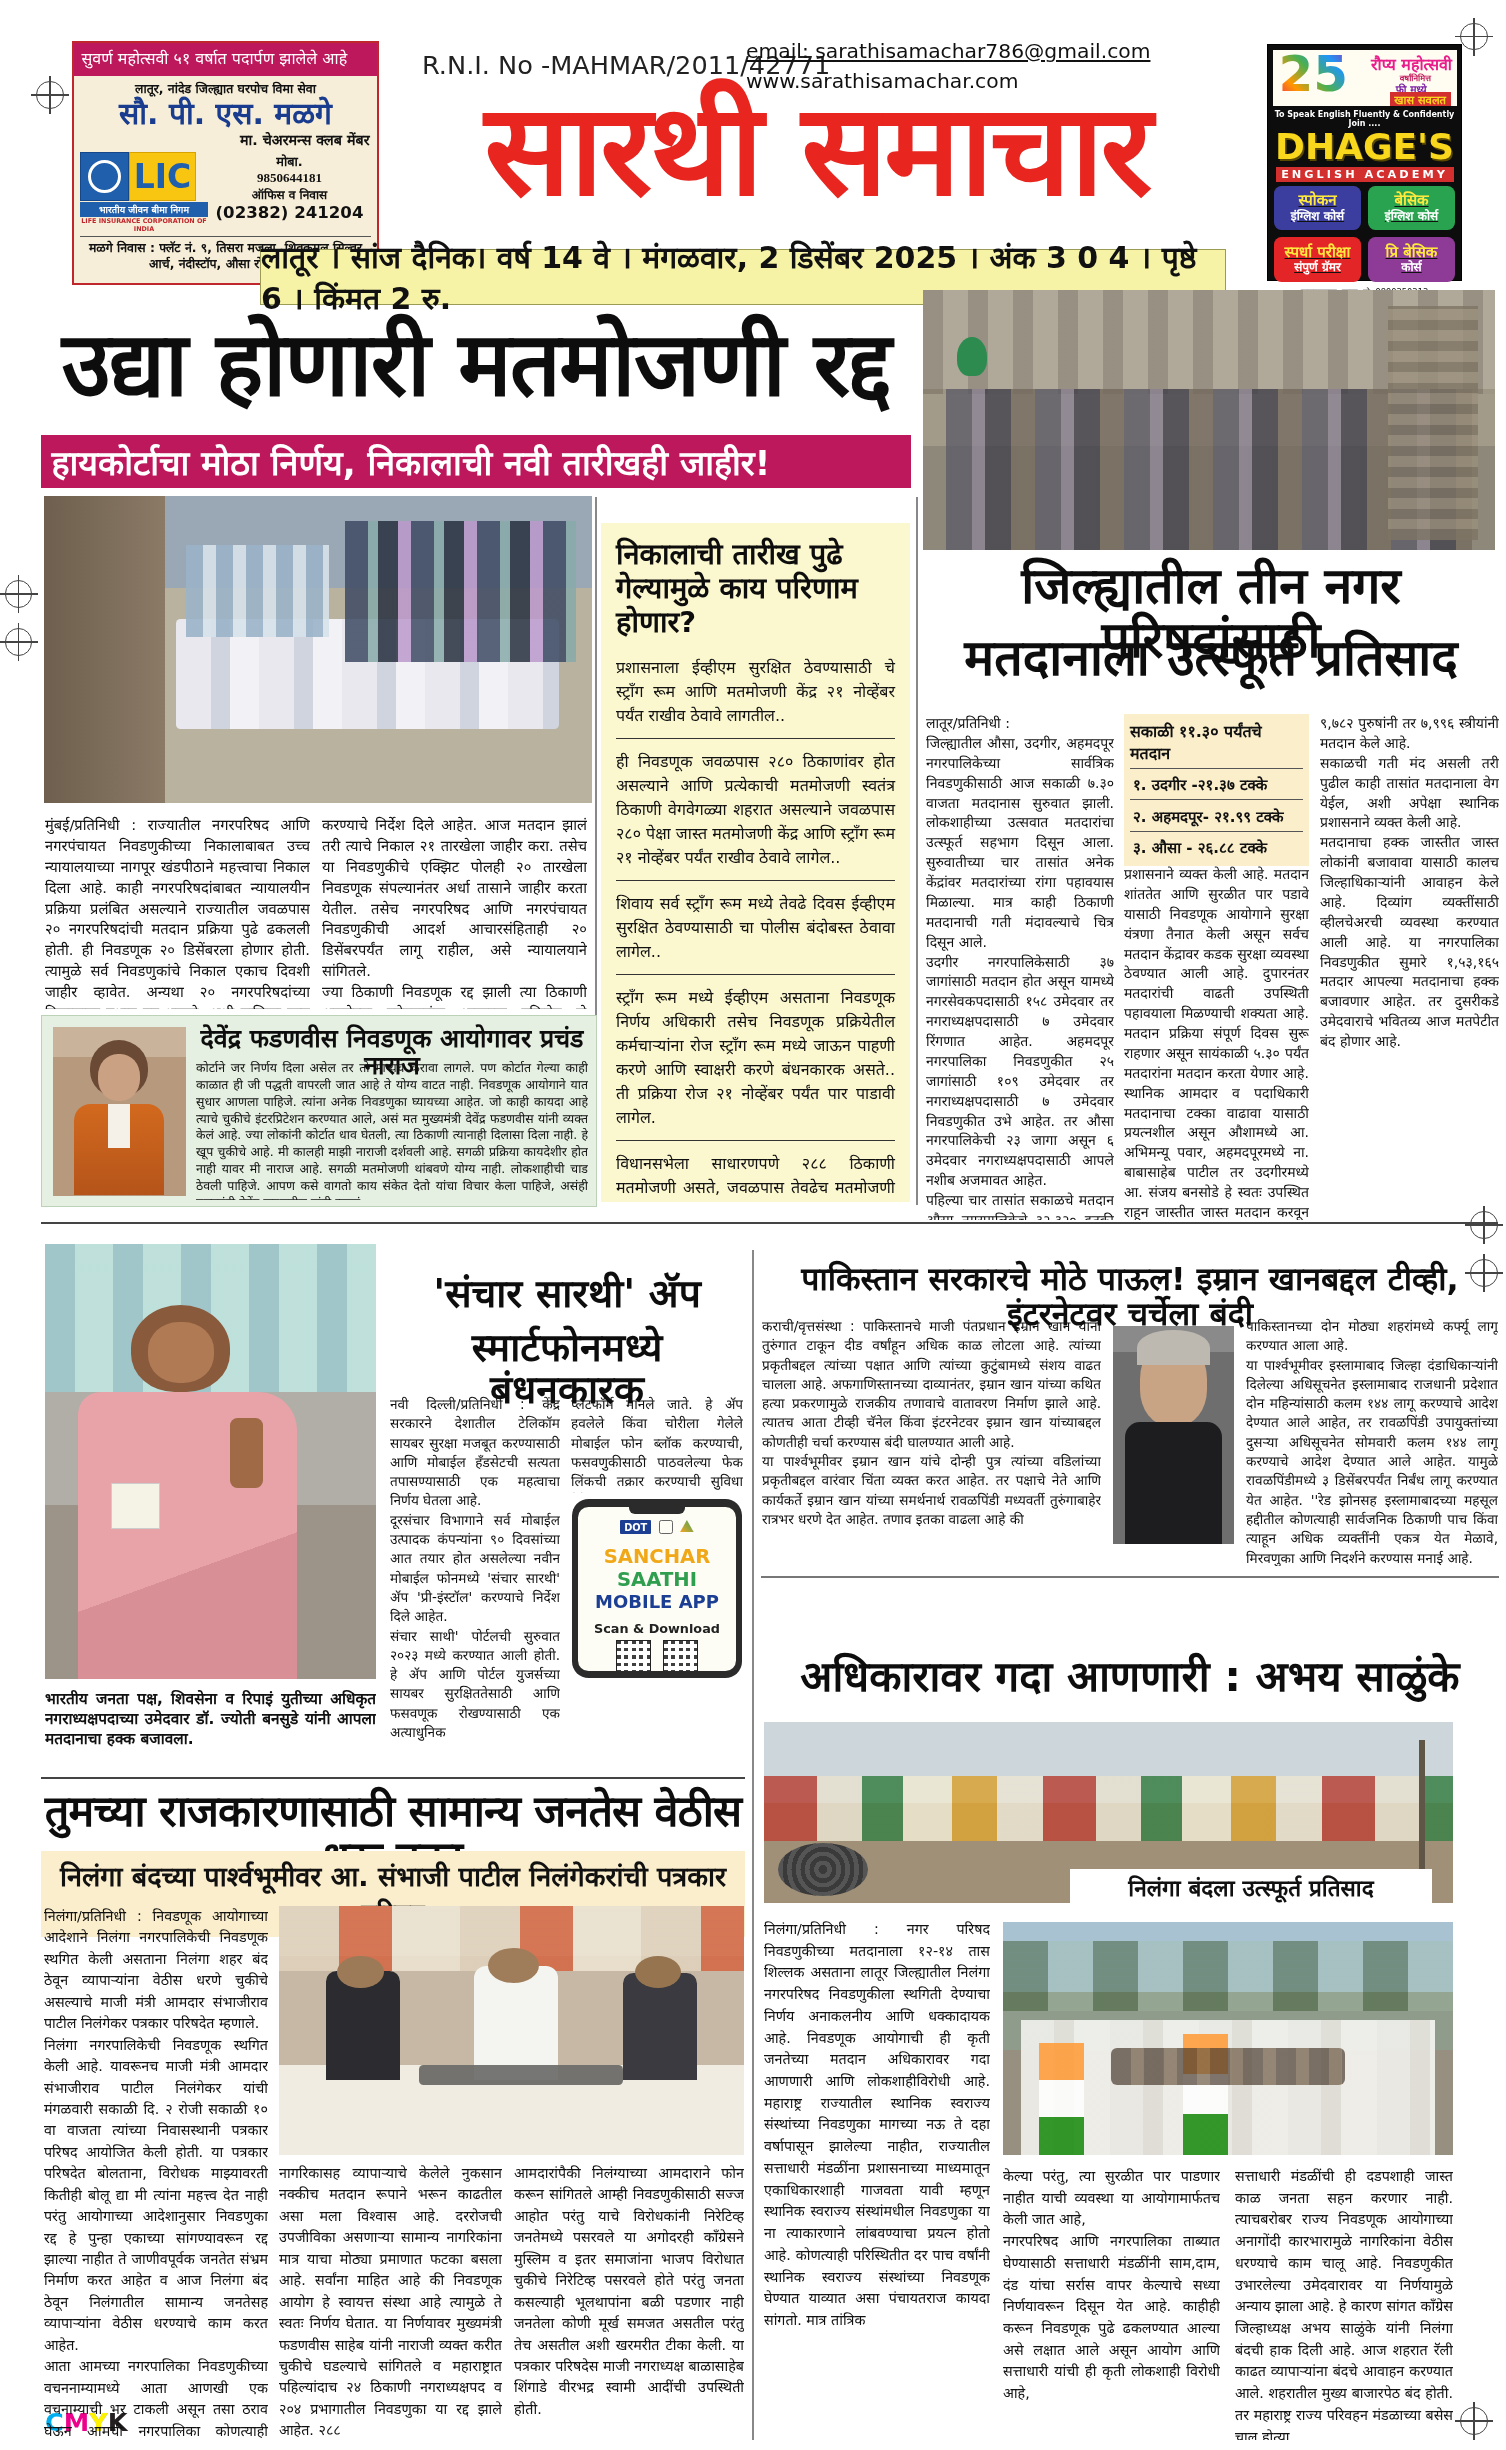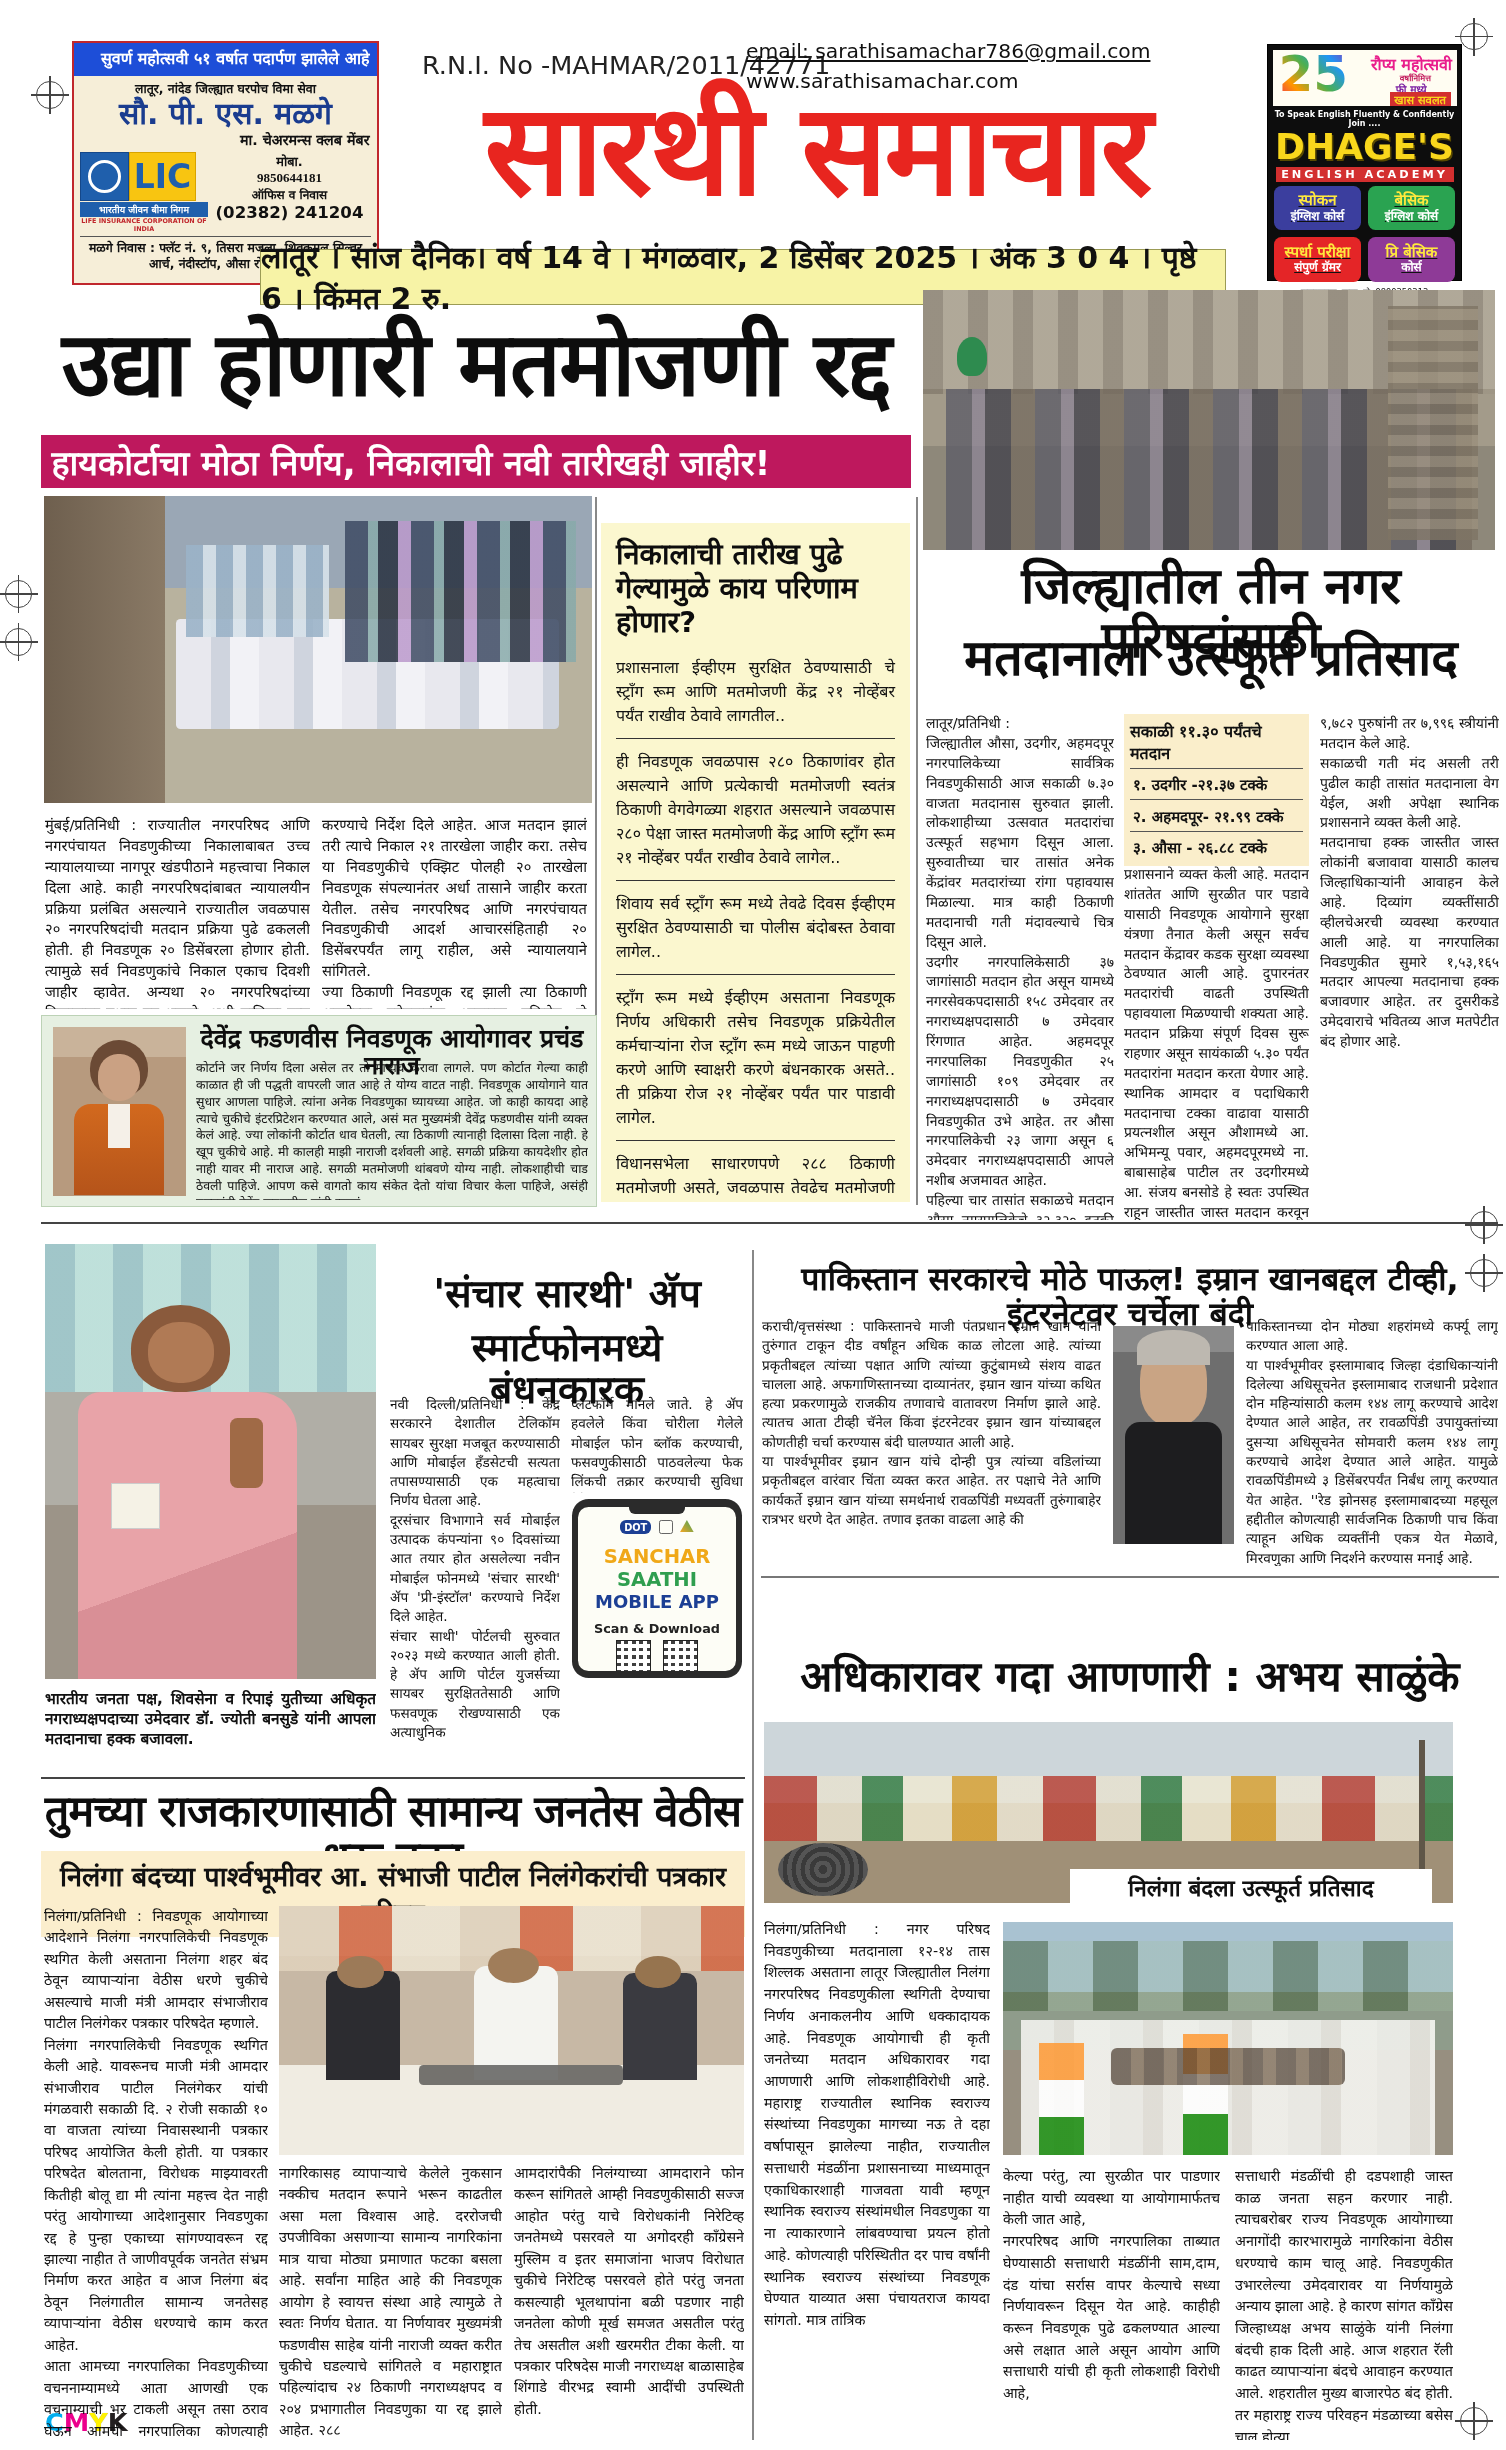--- a/index.html
+++ b/index.html
@@ -39,21 +39,21 @@
   <div class="regmark" style="left:1460px;top:22.6px;"></div>
   <div class="regmark" style="left:1470px;top:1211px;"></div>
   <div class="regmark" style="left:1470px;top:1259px;"></div>
   <div class="regmark" style="left:4.5px;top:580px;"></div>
   <div class="regmark" style="left:4.5px;top:628px;"></div>
   <div class="regmark" style="left:1460px;top:2407px;"></div>
   <div class="abs cmyk b" style="left:80px;top:54px;font-size:25.6px;"><span>C</span><span>M</span><span>Y</span><span>K</span></div>
   <div class="abs cmyk b" style="left:45px;top:2407px;font-size:25.6px;"><span>C</span><span>M</span><span>Y</span><span>K</span></div>
 
   <div class="abs" style="left:72px;top:41px;width:303px;height:240px;border:2.3px solid #c0272d;background:#f6eed8;">
-    <div style="background:#1d4ed8;color:#fff;font-weight:bold;text-align:right;font-size:16px;padding:6px 7.5px;line-height:1.3;">सुवर्ण महोत्सवी ५१ वर्षात पदार्पण झालेले आहे</div>
+    <div style="background:#be185d;color:#fff;font-weight:normal;text-align:left;font-size:16px;padding:6px 7.5px;line-height:1.3;">सुवर्ण महोत्सवी ५१ वर्षात पदार्पण झालेले आहे</div>
     <div style="text-align:center;font-weight:bold;font-size:12.4px;padding:3.8px 1.5px 0;">लातूर, नांदेड जिल्ह्यात घरपोच विमा सेवा</div>
     <div style="text-align:center;color:#1a3c8f;font-weight:800;font-size:30px;line-height:1.1;">सौ. पी. एस. मळगे</div>
     <div style="text-align:right;font-weight:bold;font-size:14.3px;padding-right:7.5px;">मा. चेअरमन्स क्लब मेंबर</div>
     <div style="display:flex;align-items:flex-start;padding:3px 6px 0;">
       <div style="width:128px;">
         <div style="display:flex;">
           <div style="width:47px;height:47px;background:#1f5fac;border:1.5px solid #15488a;display:flex;align-items:center;justify-content:center;">
             <div style="width:27px;height:27px;border:3px solid #fff;border-radius:50%;"></div>
           </div>
           <div style="width:65px;height:47px;background:#f8c511;color:#1f5fac;font-weight:800;font-size:33px;text-align:center;line-height:47px;border:1.5px solid #d8a300;">LIC</div>
@@ -188,21 +188,21 @@
   <div class="col jt" style="left:390px;top:1395px;width:170px;height:368px;font-size:13.6px;overflow:hidden;">नवी दिल्ली/प्रतिनिधी : केंद्र सरकारने देशातील टेलिकॉम सायबर सुरक्षा मजबूत करण्यासाठी आणि मोबाईल हँडसेटची सत्यता तपासण्यासाठी एक महत्वाचा निर्णय घेतला आहे.
 दूरसंचार विभागाने सर्व मोबाईल उत्पादक कंपन्यांना ९० दिवसांच्या आत तयार होत असलेल्या नवीन मोबाईल फोनमध्ये 'संचार सारथी' ॲप 'प्री-इंस्टॉल' करण्याचे निर्देश दिले आहेत.
 संचार साथी' पोर्टलची सुरुवात २०२३ मध्ये करण्यात आली होती. हे ॲप आणि पोर्टल युजर्सच्या सायबर सुरक्षिततेसाठी आणि फसवणूक रोखण्यासाठी एक अत्याधुनिक</div>
   <div class="col jt" style="left:571px;top:1395px;width:172px;height:98px;font-size:13.6px;overflow:hidden;">प्लटफॉर्म मानले जाते. हे ॲप हवलेले किंवा चोरीला गेलेले मोबाईल फोन ब्लॉक करण्याची, फसवणुकीसाठी पाठवलेल्या फेक लिंकची तक्रार करण्याची सुविधा देते.
 युजरच्या नावावर किती मोबाईल कनेक्शन जारी झाले आहेत. हे तपासण्यास तसेच हँडसेटची सत्यता आणि सिमशी संबंधित तक्रार नोंदवण्यास खूप प्रगत असल्याचे, युजरला तक्रार नोंदवण्यास नंबर लक्षात ठेवावा लागत नसते. या ॲपद्वारे भारतीय नंबरवरून येणाऱ्या आंतरराष्ट्रीय कॉल्सची तक्रार करण्यासाठी ओटीपीची देखील आवश्यकता नसते.</div>
 
   <div class="abs" style="left:572px;top:1499px;width:170px;height:179px;background:#2b2b2b;border-radius:16.6px;padding:7.5px 6px;box-sizing:border-box;">
     <div style="background:#fdfdf6;height:100%;border-radius:10.5px;position:relative;text-align:center;overflow:hidden;">
       <div style="position:absolute;left:32%;top:0;width:36%;height:7.5px;background:#2b2b2b;border-radius:0 0 6px 6px;"></div>
       <div style="display:flex;justify-content:center;gap:7.5px;margin-top:13.6px;">
-        <span style="background:#1c3f94;color:#fff;font-weight:800;font-size:9.8px;padding:1.5px 3.8px;border-radius:6px;">DOT</span>
+        <span style="background:#1c3f94;color:#fff;font-weight:800;font-size:9.8px;padding:1.5px 3.8px;border-radius:1px;">DOT</span>
         <span style="width:12px;height:12px;border:1.5px solid #666;display:inline-block;border-radius:2.3px;"></span>
         <span style="width:13.6px;height:12px;display:inline-block;background:linear-gradient(45deg,#f5a623,#3aa35b);clip-path:polygon(0 100%,50% 0,100% 100%);"></span>
       </div>
       <div style="color:#f0a818;font-weight:800;font-size:19.6px;margin-top:10.5px;">SANCHAR</div>
       <div style="color:#2f9e4f;font-weight:800;font-size:19.6px;">SAATHI</div>
       <div style="color:#1c3f94;font-weight:800;font-size:18px;">MOBILE APP</div>
       <div style="color:#222;font-weight:bold;font-size:12.8px;margin-top:9px;">Scan &amp; Download</div>
       <div style="display:flex;justify-content:center;gap:12px;margin-top:4.5px;">
         <div class="qr"></div>
         <div class="qr"></div>

